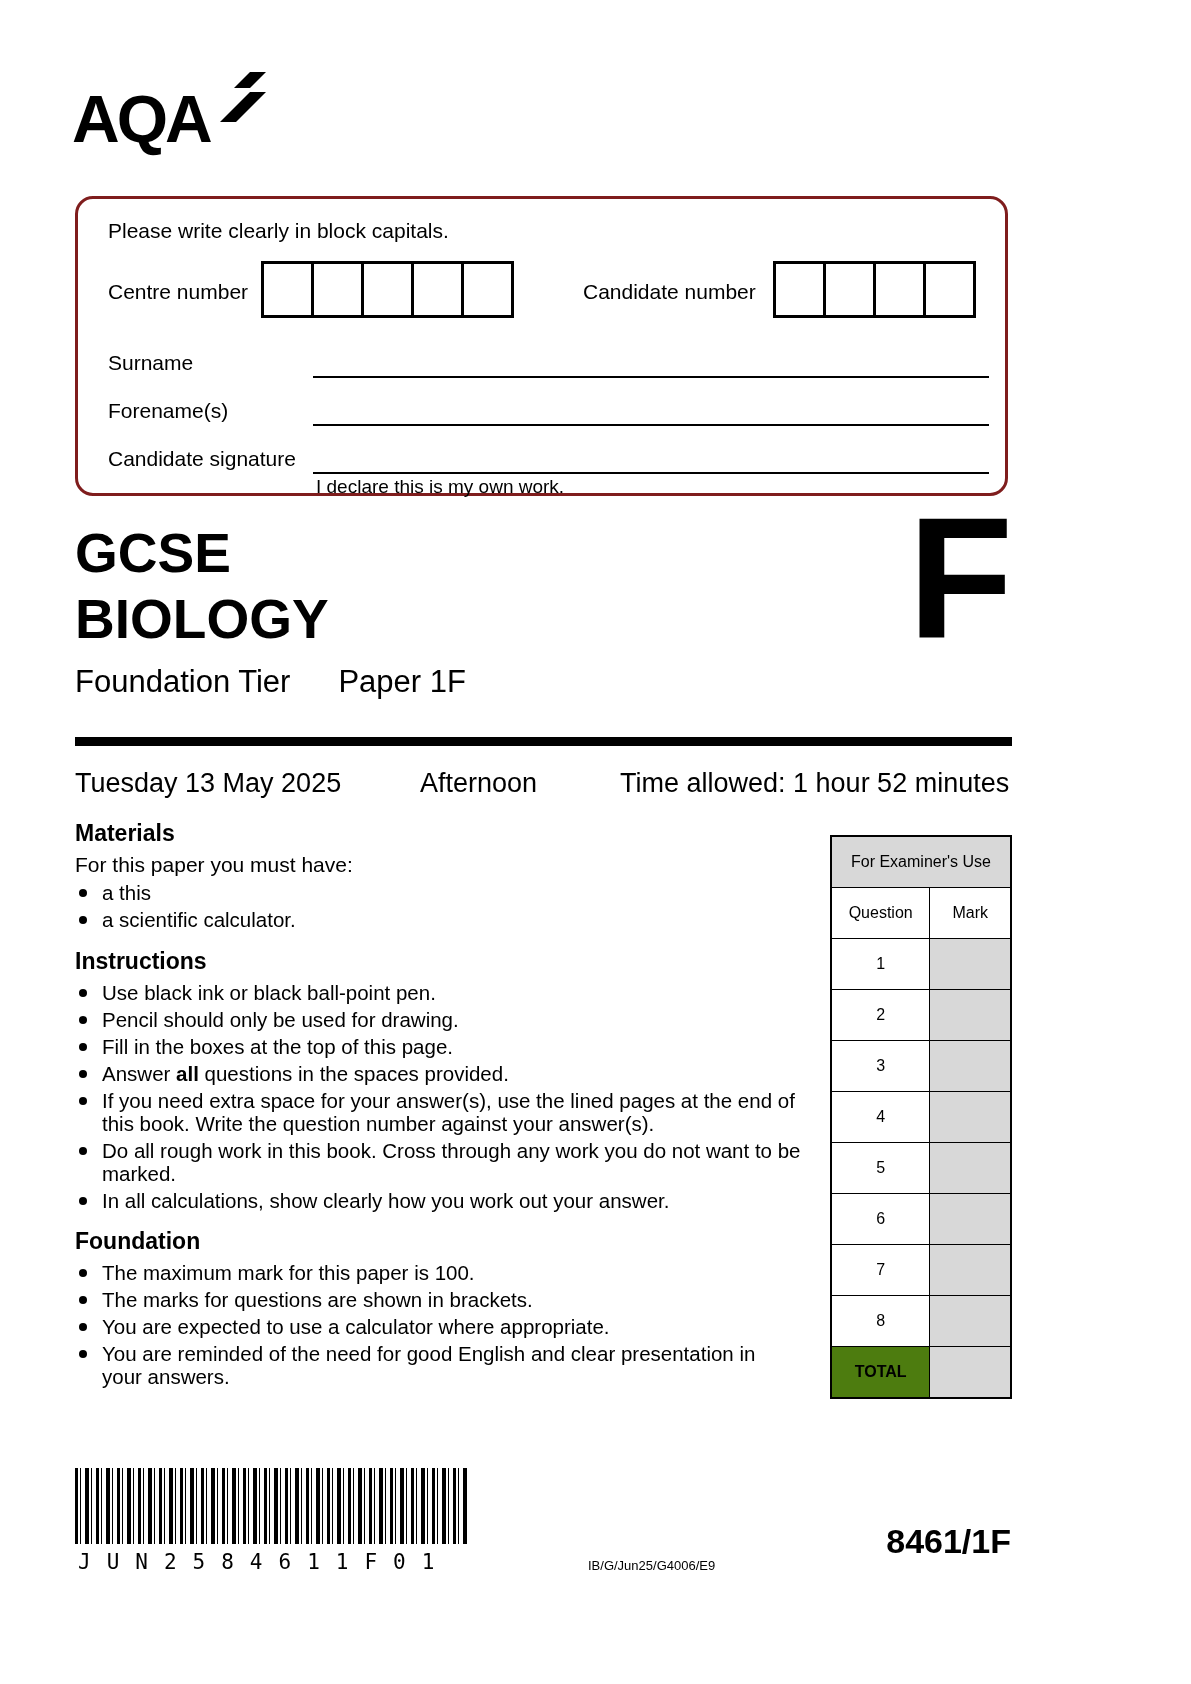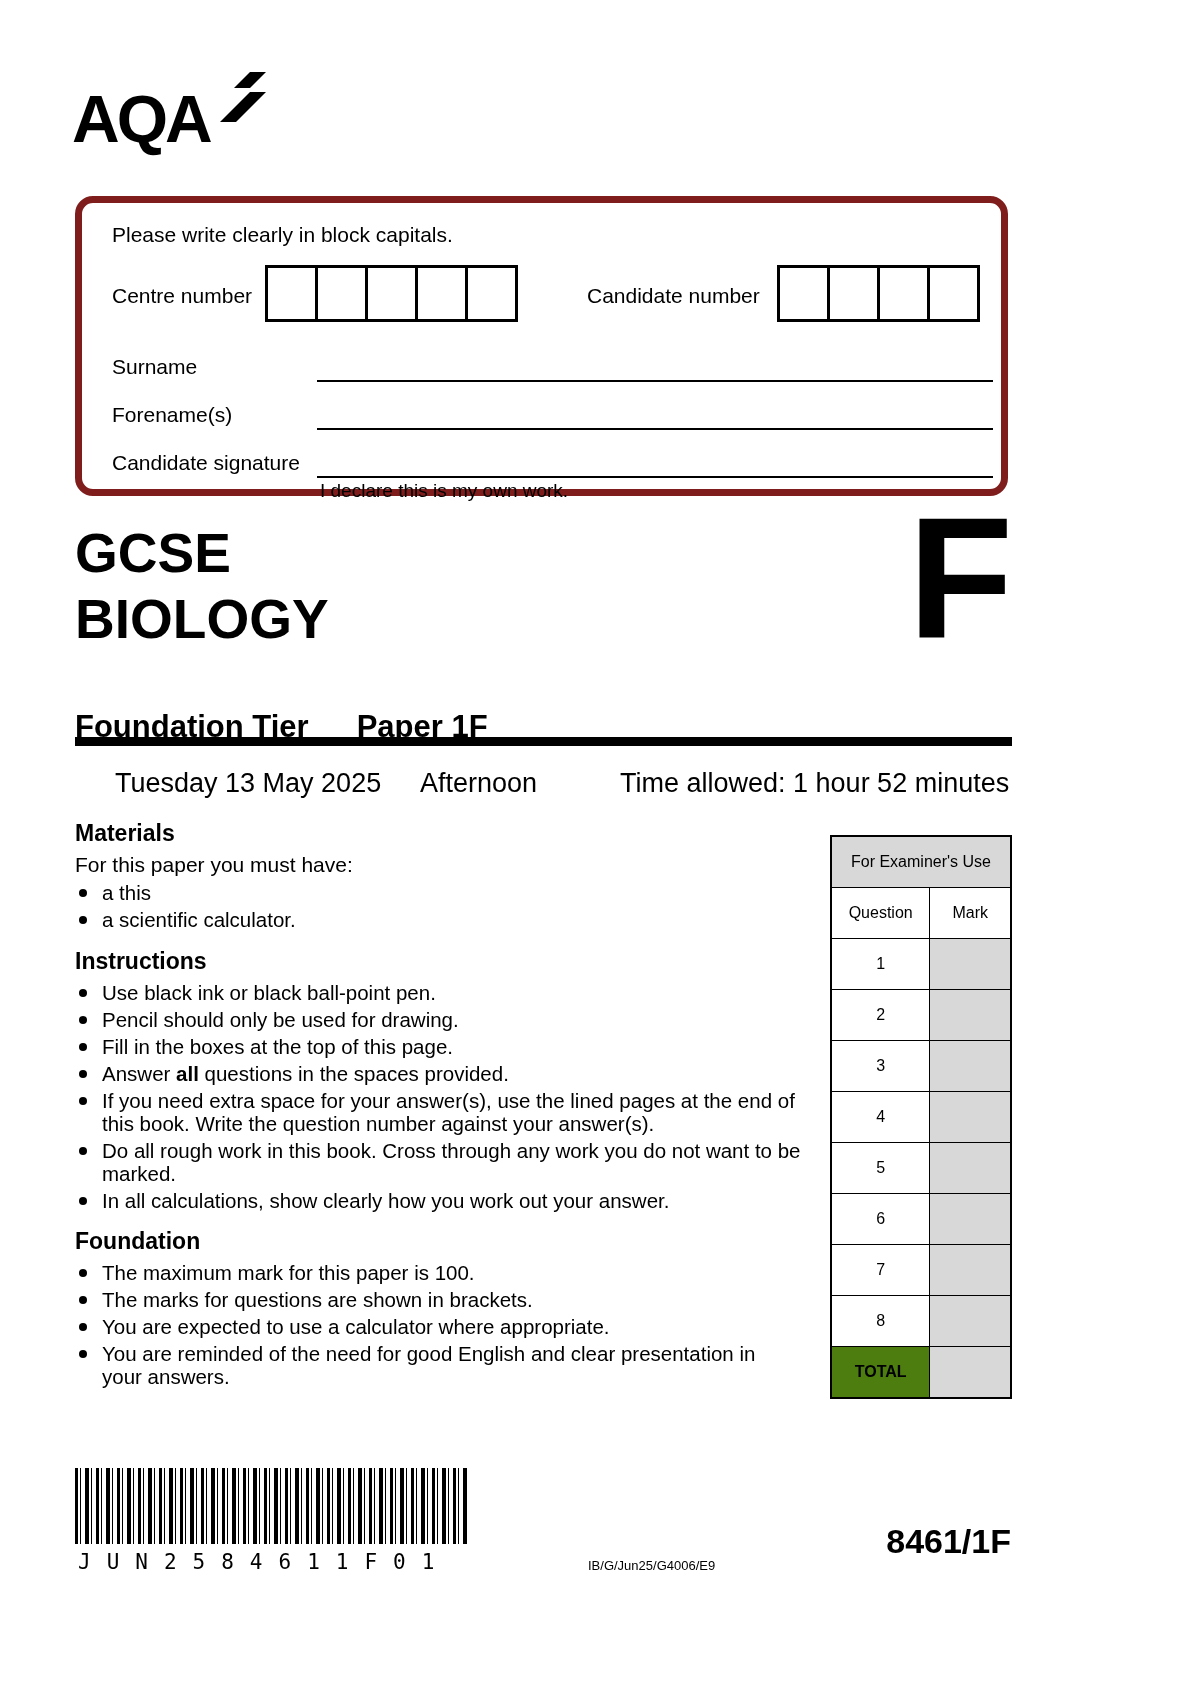--- a/index.html
+++ b/index.html
@@ -6,21 +6,21 @@
   body { background:#e8e8e8; font-family:"Liberation Sans", sans-serif; color:#000; }
   .page { position:relative; width:1191px; height:1684px; background:#fff; margin:0 auto; overflow:hidden; }
 
   
   .logo { position:absolute; left:72px; top:86px; display:flex; align-items:flex-start; }
   .logo-text { font-size:66px; font-weight:bold; letter-spacing:-3px; line-height:1; }
   .logo-leaf { margin-left:4px; margin-top:-14px; }
 
   
   .candidate-box { position:absolute; left:75px; top:196px; width:933px; height:300px;
-    border:7px solid #7f1d1d; border-radius:18px; background:#fff; }
+    border:3px solid #7f1d1d; border-radius:18px; background:#fff; }
   .cb-instruction { position:absolute; left:30px; top:20px; font-size:21px; }
   .cb-label { position:absolute; font-size:21px; }
   .centre-label { left:30px; top:81px; }
   .cand-label { left:505px; top:81px; }
   .boxes { position:absolute; top:62px; display:flex; }
   .centre-boxes { left:183px; }
   .cand-boxes { left:695px; }
   .cell { width:53px; height:57px; border:3px solid #000; background:#fff; margin-left:-3px; }
   .cell:first-child { margin-left:0; }
   .surname-label { left:30px; top:152px; }
@@ -29,28 +29,28 @@
   .write-line { position:absolute; left:235px; width:676px; height:2px; background:#000; }
   .surname-line { top:177px; }
   .forenames-line { top:225px; }
   .signature-line { top:273px; }
   .declaration { position:absolute; left:238px; top:277px; font-size:19px; }
 
   
   .qual { position:absolute; left:75px; top:526px; font-size:55px; font-weight:bold; line-height:1; }
   .subject { position:absolute; left:75px; top:592px; font-size:55px; font-weight:bold; line-height:1; }
   .tier-letter { position:absolute; right:178px; top:492px; font-size:172px; font-weight:bold; line-height:1; }
-  .tier-line { position:absolute; left:75px; top:664px; font-size:31px; font-weight:bold;margin-top:45px; }
+  .tier-line { position:absolute; left:75px; top:664px; font-size:31px; font-weight:normal; }
   .tier-line .paper { margin-left:48px; }
 
   .thick-rule { position:absolute; left:75px; top:737px; width:937px; height:9px; background:#000; }
 
   
   .detail { position:absolute; top:768px; font-size:27px; }
-  .detail-date { left:75px;margin-left:40px; }
+  .detail-date { left:75px; }
   .detail-session { left:420px; }
   .detail-time { left:620px; }
 
   
   .section { position:absolute; left:75px; }
   .sec-heading { font-size:23px; font-weight:bold; margin-bottom:6px; }
   .sec-intro { font-size:21px; margin-bottom:4px; }
   .blist { list-style:none; }
   .blist li { position:relative; padding-left:27px; font-size:20.5px; line-height:23px; margin-bottom:4px; }
   .blist li::before { content:""; position:absolute; left:4px; top:8px; width:8px; height:8px;

